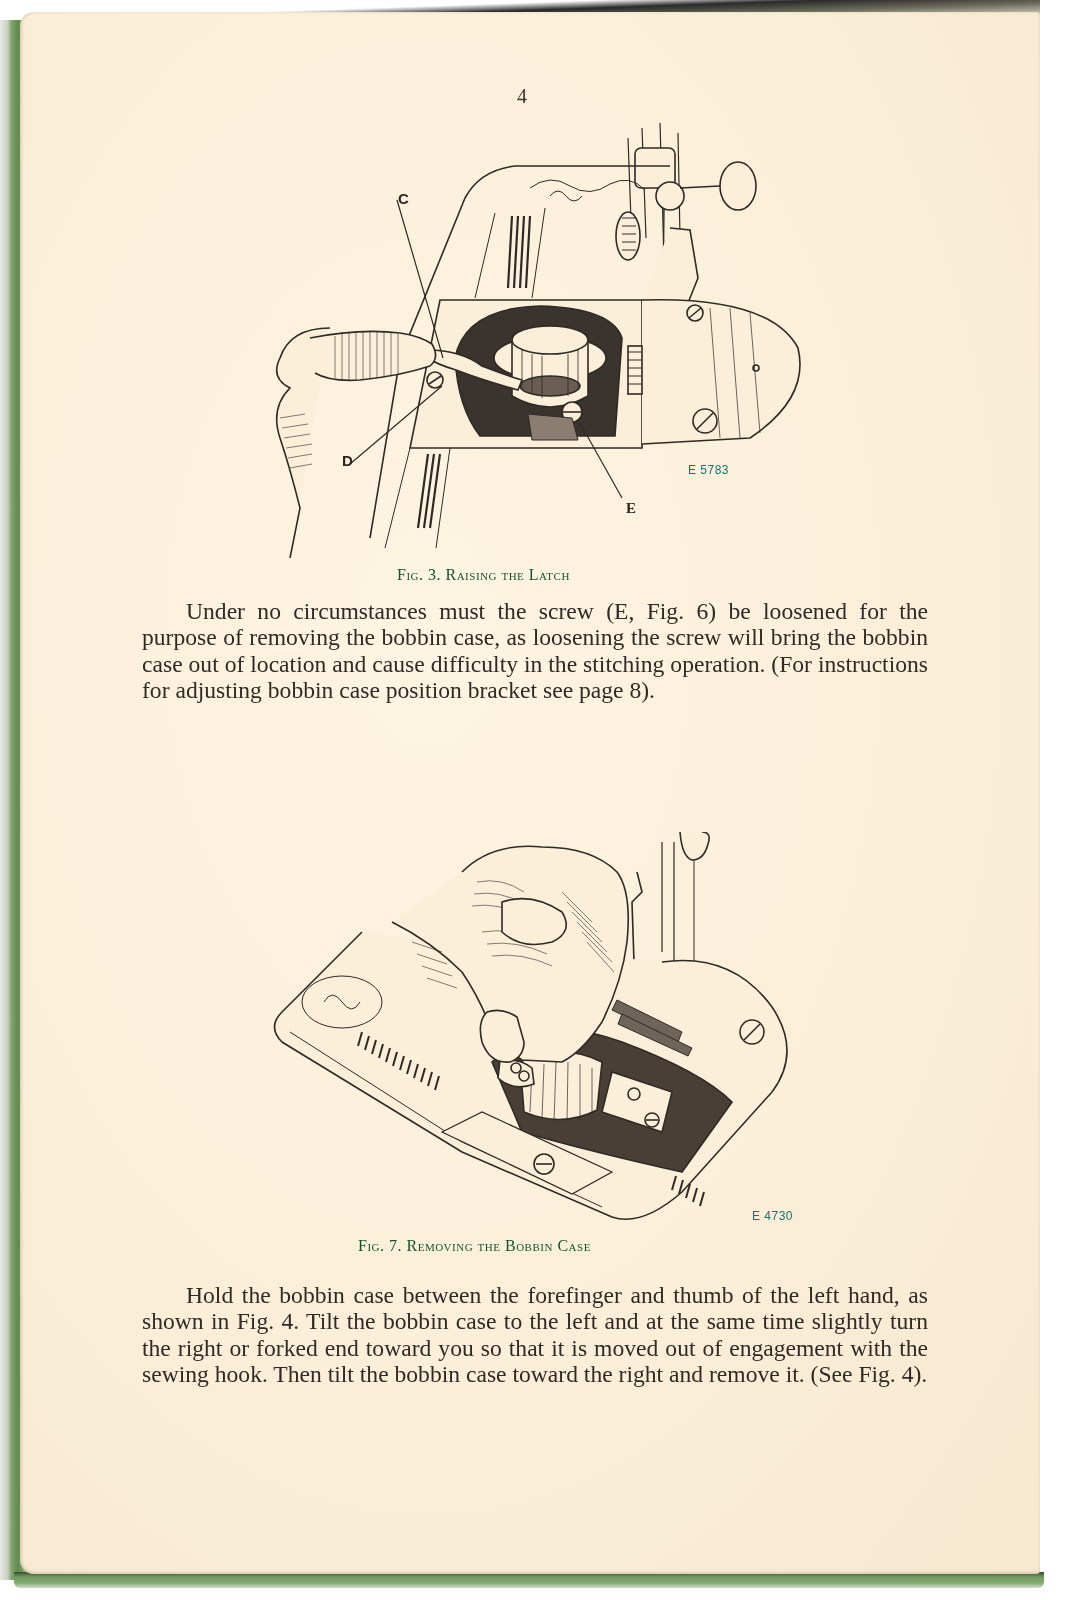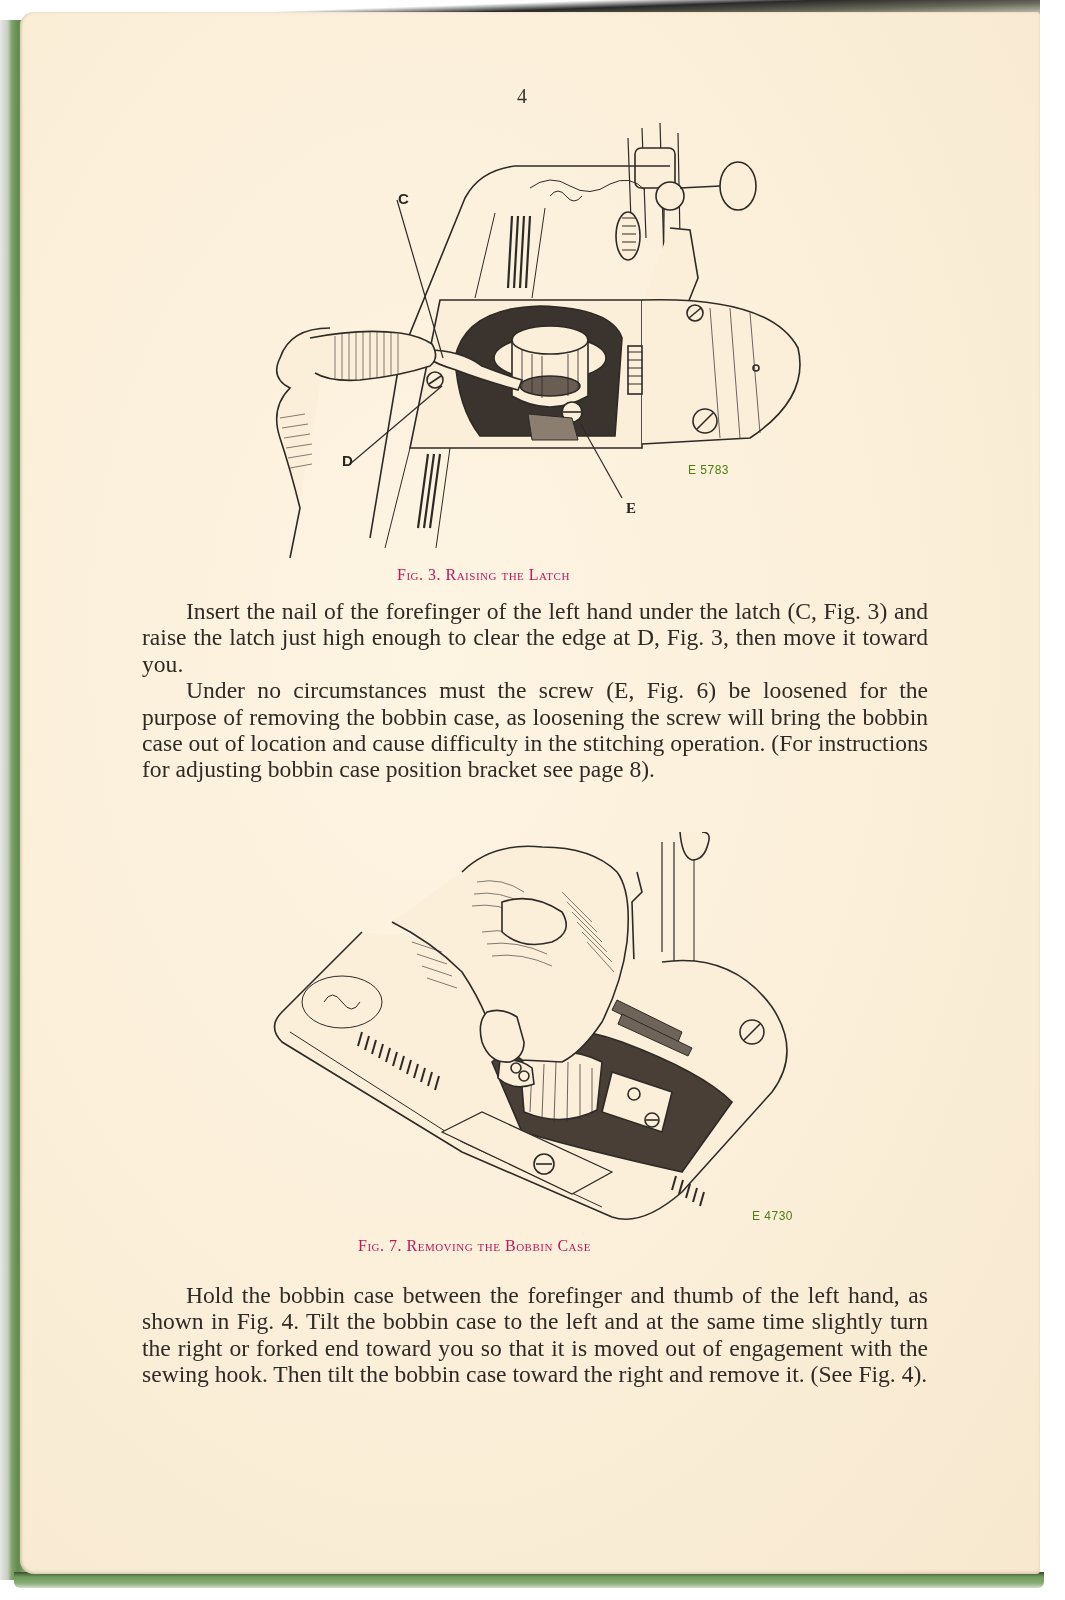--- a/index.html
+++ b/index.html
@@ -27,36 +27,36 @@
       border-radius: 14px 4px 4px 14px;
       box-shadow: inset 2px 0 3px rgba(120,90,60,0.18), inset 0 -2px 3px rgba(120,90,60,0.15);
     }
     .page-number {
       position: absolute; left: 517px; top: 85px; font-size: 20px; color: #3a3530;
     }
     .figure { position: absolute; }
     .fig3 { left: 250px; top: 118px; width: 560px; height: 440px; }
     .fig4 { left: 262px; top: 832px; width: 556px; height: 400px; }
     .caption {
-      position: absolute; font-size: 16px; color: #be185d; letter-spacing: 0.5px;
+      position: absolute; font-size: 16px; color: #14532d; letter-spacing: 0.5px;
       font-variant: small-caps; white-space: nowrap;
     }
     .cap3 { left: 397px; top: 566px; }
     .cap4 { left: 358px; top: 1237px; }
     .body-text {
       position: absolute; left: 142px; width: 786px;
       font-size: 23.6px; line-height: 26.4px; color: #2f2a26;
       text-align: justify; font-family: "Liberation Serif", serif;
     }
     .body-text p { margin: 0; text-indent: 44px; }
     .t1 { top: 598px; }
     .t2 { top: 1282px; }
     .plate-code {
       position: absolute; font-family: "Liberation Sans", sans-serif; font-size: 12px;
-      color: #4d7c0f; letter-spacing: 0.5px;
+      color: #0f766e; letter-spacing: 0.5px;
     }
     .code3 { left: 688px; top: 463px; }
     .code4 { left: 752px; top: 1209px; }
     .callout {
       position: absolute; font-family: "Liberation Sans", sans-serif; font-weight: bold;
       font-size: 15px; color: #2a2622;
     }
     .lbl-c { left: 398px; top: 190px; }
     .lbl-d { left: 342px; top: 452px; }
     .lbl-e { left: 626px; top: 500px; font-family: "Liberation Serif", serif; }
@@ -146,21 +146,20 @@
   </svg>
 </div>
 <div class="callout lbl-c">C</div>
 <div class="callout lbl-d">D</div>
 <div class="callout lbl-e">E</div>
 <div class="plate-code code3">E 5783</div>
 
 <div class="caption cap3">Fig. 3. Raising the Latch</div>
 
 <div class="body-text t1">
-  <p>Insert the nail of the forefinger of the left hand under the latch (C, Fig. 3) and raise the latch just high enough to clear the edge at D, Fig. 3, then move it toward you.</p>
   <p>Under no circumstances must the screw (E, Fig. 6) be loosened for the purpose of removing the bobbin case, as loosening the screw will bring the bobbin case out of location and cause difficulty in the stitching operation. (For instructions for adjusting bobbin case position bracket see page 8).</p>
 </div>
 
 <div class="figure fig4">
   <svg width="556" height="400" viewBox="0 0 556 400" fill="none" stroke="#2e2a26" stroke-width="1.6">
 
     <path d="M400 10 L400 120 M412 10 L412 150" stroke-width="1.2"></path>
     <path d="M418 0 Q420 25 430 28 Q442 28 446 12 Q450 0 440 0" fill="#fbefd9"></path>
     <path d="M432 28 L432 160" stroke-width="1"></path>
     <path d="M375 40 L380 60 L370 70 L372 130 L390 140 L420 145" fill="none"></path>

